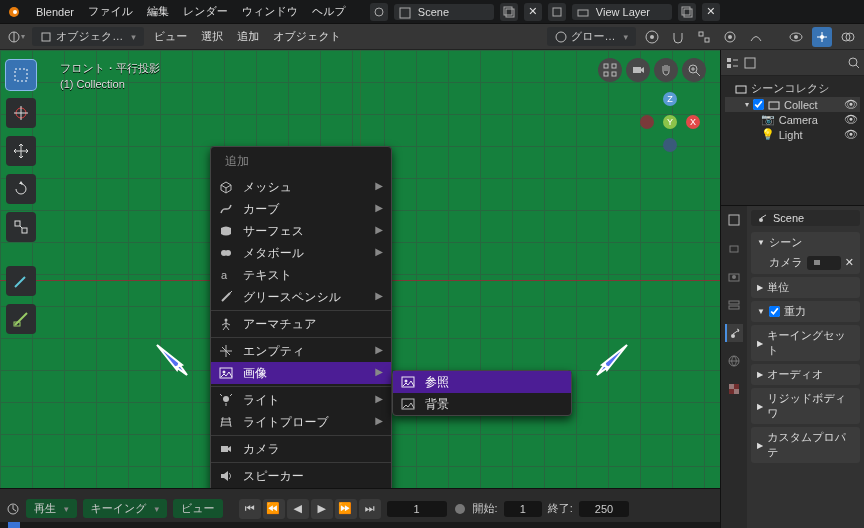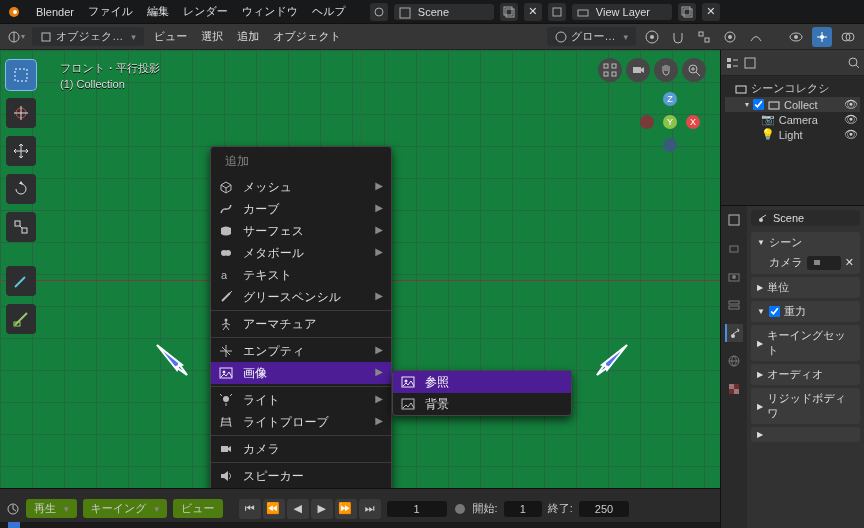--- a/index.html
+++ b/index.html
@@ -56,21 +56,21 @@
   .menu .item .arrow { position:absolute; right:8px; top:4px; color:#888; font-size:10px;}
   .menu .item.hi { background:#4c1d95; color:#fff; }
   .submenu { left:183px; }
   .tooltip { position:absolute; background:#111;color:#eee;padding:6px 10px;border-radius:4px;font-size:11px;border:1px solid #444; }
 
   
   .annot-arrow { position:absolute; width:40px; height:40px; }
 
   
   .timeline { position:absolute; left:0; bottom:0; right:0; height:40px; background:#2b2b2b; border-top:1px solid #111; display:flex; align-items:center; padding:0 6px; gap:6px; font-size:11px;}
-  .timeline .dd { background:#4d7c0f;padding:2px 8px;border-radius:3px;display:flex;align-items:center;gap:4px;}
+  .timeline .dd { background:#14532d;padding:2px 8px;border-radius:3px;display:flex;align-items:center;gap:4px;}
   .timeline .playbtns { display:flex; gap:2px; margin-left:10px; }
   .timeline .playbtns .pb { width:22px;height:20px;background:#3a3a3a;display:flex;align-items:center;justify-content:center;border-radius:3px;}
   .timeline .field { background:#151515;padding:2px 16px;border-radius:3px; }
   .timeline .track { position:absolute; left:0; right:0; bottom:0; height:6px; background:#1a1a1a; }
   .timeline .track .cursor { position:absolute; left:8px; bottom:0; width:12px;height:6px;background:#3873d6; }
 
   
   .outliner { background:#282828; padding:4px 4px 8px 4px; height:130px; border-bottom:1px solid #111; font-size:11px; }
   .outliner .row { display:flex;align-items:center;gap:4px;padding:1px 2px 1px 10px; }
   .outliner .row.sel { background:#3a3a3a; }
@@ -688,18 +688,19 @@
           </div>
         <div class="panel">
             <div class="hd">
               <span class="tri">▶</span>
               <span>リジッドボディワ</span>
             </div>
           </div>
         <div class="panel">
             <div class="hd">
               <span class="tri">▶</span>
+              <span>カスタムプロパテ</span>
             </div>
           </div>
       </div>
     </div>
   </div>
 </div>
 
 </body></html>

